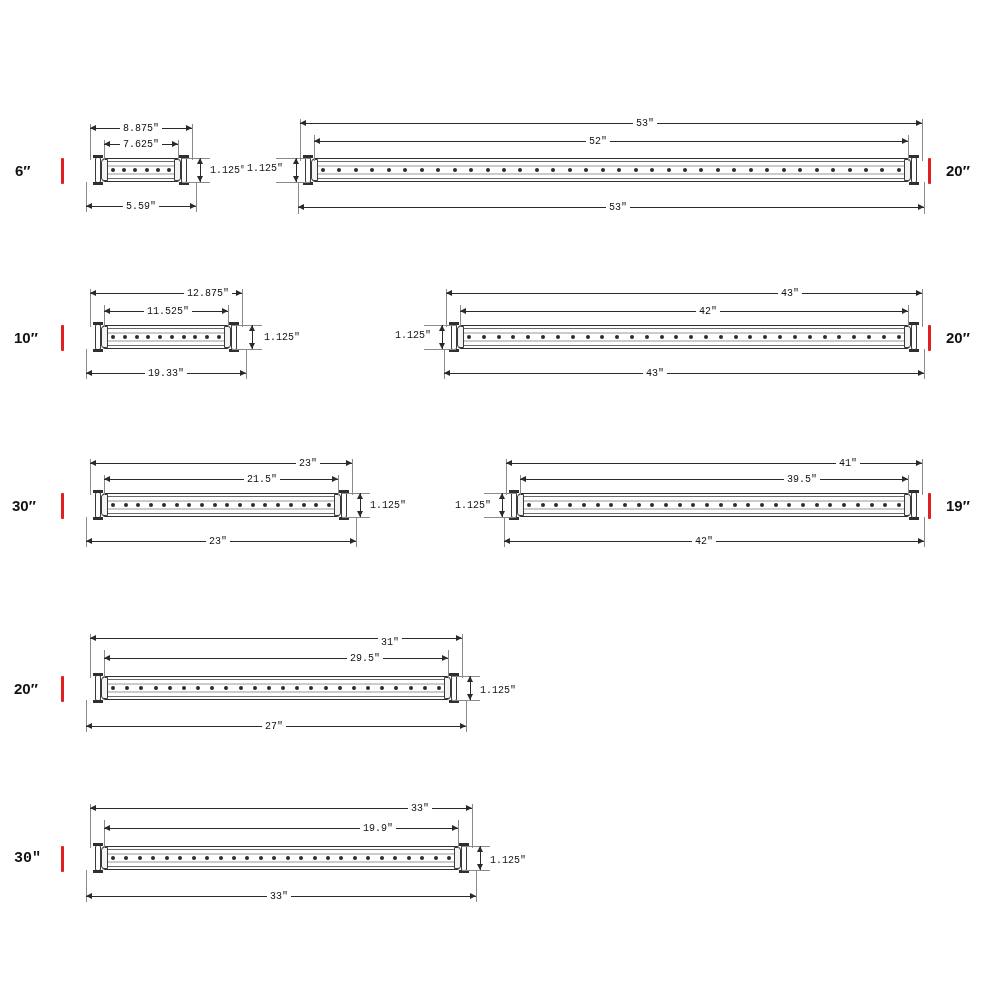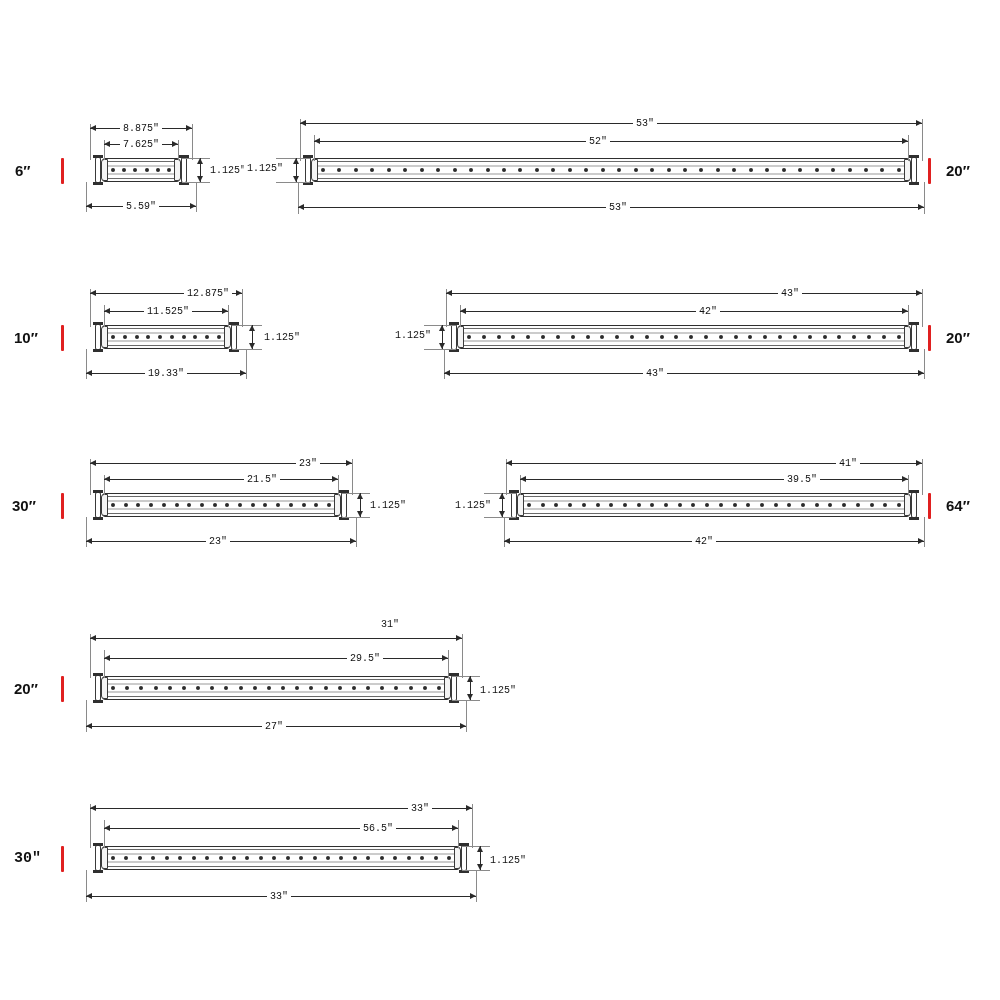--- a/index.html
+++ b/index.html
@@ -528,21 +528,21 @@
     <div class="ext-h" style="left:282px;top:48px;width:28px;"></div>
     <div class="ext-h" style="left:282px;top:72px;width:28px;"></div>
     <div class="dimline v" style="left:300px;top:48px;height:24px;width:1px;"></div>
     <div class="arw u" style="left:297px;top:48px;"></div>
     <div class="arw d" style="left:297px;top:66px;"></div>
     <div class="dimtext" style="left:328px;top:60px;">1.125″</div>
   </div>
 
   <div class="abs" style="left:450px;top:445px;width:520px;height:115px;">
     <div class="size-tick" style="left:478px;top:48px;height:26px;"></div>
-    <div class="size-label" style="left:496px;top:52px;">64″</div>
+    <div class="size-label" style="left:496px;top:52px;">19″</div>
 
     <div class="bar" style="left:68px;top:48px;width:392px;height:24px;">
       <div class="body"></div>
       <div class="inner"></div>
       <div class="lens"></div>
       <div class="leds">
         <span class="led"></span>
           <span class="led"></span>
           <span class="led"></span>
           <span class="led"></span>
@@ -660,21 +660,21 @@
           <div class="foot top"></div>
           <div class="foot bot"></div>
         </div>
     </div>
 
     <div class="ext" style="left:30px;top:16px;height:44px;"></div>
     <div class="ext" style="left:402px;top:16px;height:44px;"></div>
     <div class="dimline" style="left:30px;top:20px;width:372px;"></div>
     <div class="arw l" style="left:30px;top:17px;"></div>
     <div class="arw r" style="left:396px;top:17px;"></div>
-    <div class="dimtext" style="left:330px;top:6px;">31″</div>
+    <div class="dimtext" style="left:330px;top:24px;">31″</div>
 
     <div class="ext" style="left:44px;top:32px;height:28px;"></div>
     <div class="ext" style="left:388px;top:32px;height:28px;"></div>
     <div class="dimline" style="left:44px;top:40px;width:344px;"></div>
     <div class="arw l" style="left:44px;top:37px;"></div>
     <div class="arw r" style="left:382px;top:37px;"></div>
     <div class="dimtext" style="left:305px;top:40px;">29.5″</div>
 
     <div class="ext" style="left:26px;top:82px;height:32px;"></div>
     <div class="ext" style="left:406px;top:82px;height:32px;"></div>
@@ -746,21 +746,21 @@
     <div class="dimline" style="left:30px;top:20px;width:382px;"></div>
     <div class="arw l" style="left:30px;top:17px;"></div>
     <div class="arw r" style="left:406px;top:17px;"></div>
     <div class="dimtext" style="left:360px;top:20px;">33″</div>
 
     <div class="ext" style="left:44px;top:32px;height:28px;"></div>
     <div class="ext" style="left:398px;top:32px;height:28px;"></div>
     <div class="dimline" style="left:44px;top:40px;width:354px;"></div>
     <div class="arw l" style="left:44px;top:37px;"></div>
     <div class="arw r" style="left:392px;top:37px;"></div>
-    <div class="dimtext" style="left:318px;top:40px;">56.5″</div>
+    <div class="dimtext" style="left:318px;top:40px;">19.9″</div>
 
     <div class="ext" style="left:26px;top:82px;height:32px;"></div>
     <div class="ext" style="left:416px;top:82px;height:32px;"></div>
     <div class="dimline" style="left:26px;top:108px;width:390px;"></div>
     <div class="arw l" style="left:26px;top:105px;"></div>
     <div class="arw r" style="left:410px;top:105px;"></div>
     <div class="dimtext" style="left:219px;top:108px;">33″</div>
 
     <div class="ext-h" style="left:402px;top:58px;width:28px;"></div>
     <div class="ext-h" style="left:402px;top:82px;width:28px;"></div>

